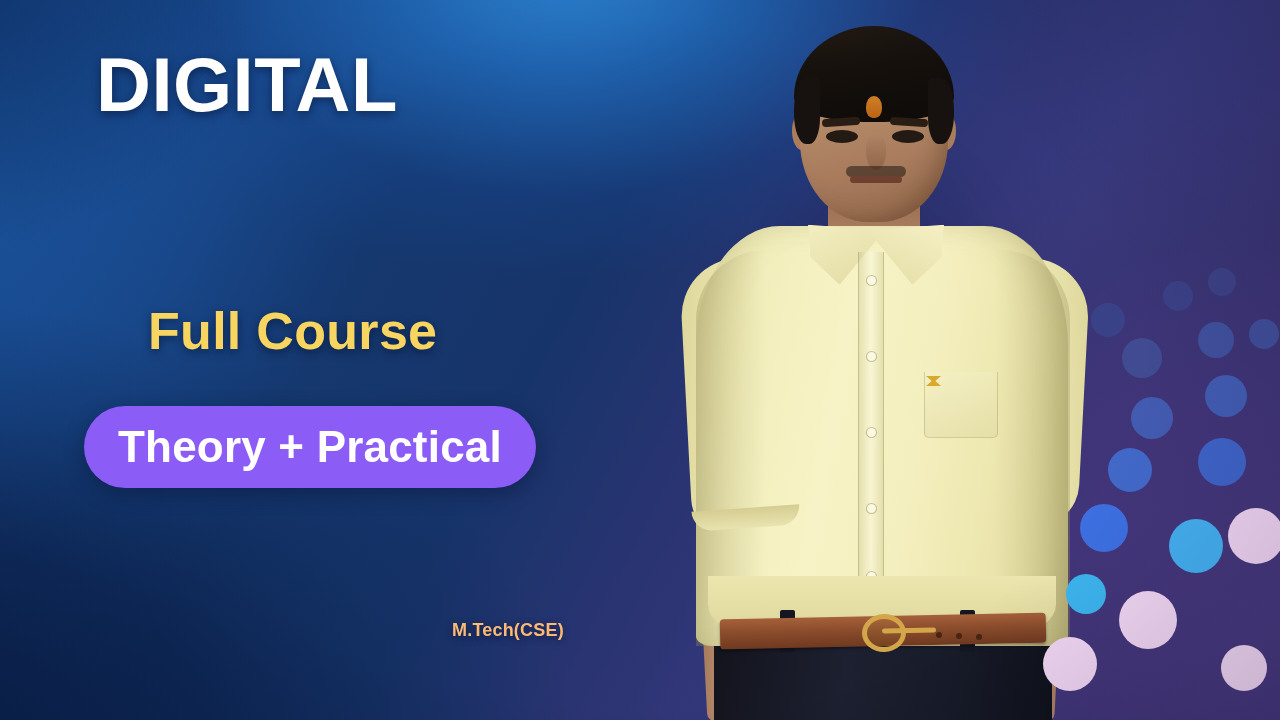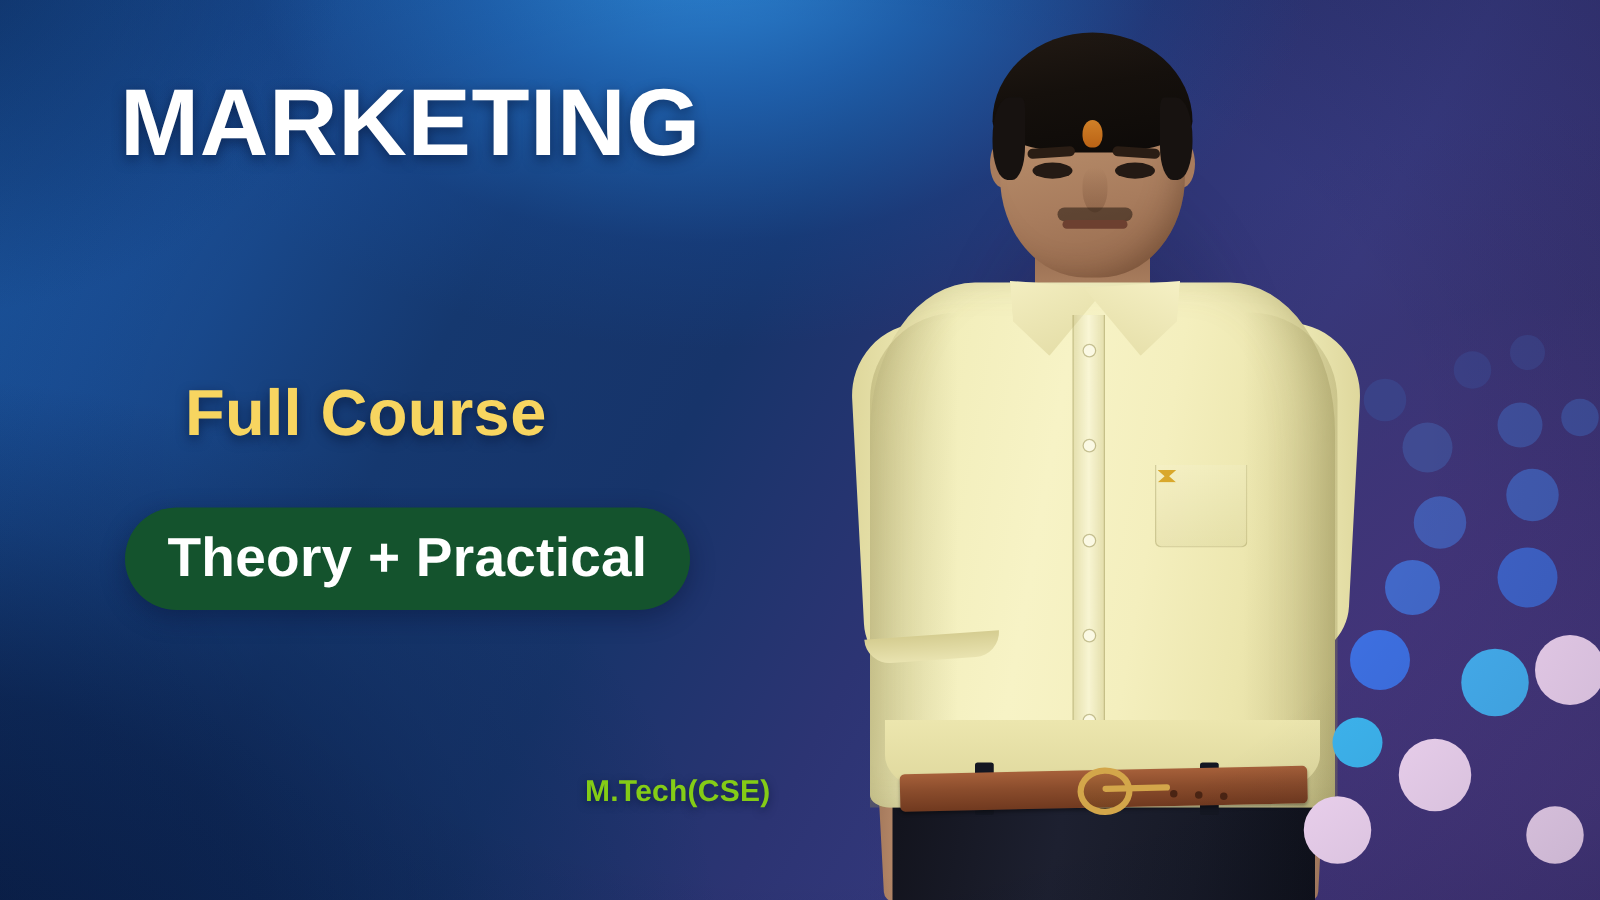--- a/index.html
+++ b/index.html
@@ -229,43 +229,42 @@
 
   .subline{
     position:absolute;left:148px;top:285px;
     color:#F7D560;
     font-size:52px;font-weight:bold;letter-spacing:0.3px;
     text-shadow:0 3px 9px rgba(3,14,46,0.55);
     margin-top:16px;
   }
 
   .badge{
-    position:absolute;left:100px;top:406px;
+    position:absolute;left:84px;top:406px;
     height:82px;
     display:flex;align-items:center;justify-content:flex-end;
     padding:0 34px;
-    background:#14532d;
+    background:#8b5cf6;
     border-radius:42px;
     box-shadow:0 6px 20px rgba(10,16,52,0.42);
   }
   .badge-text{
     color:#ffffff;font-size:44px;font-weight:bold;letter-spacing:0.2px;
     white-space:nowrap;
   }
 
   .byline{
     position:absolute;left:107px;top:549px;
     color:#ffffff;font-size:36px;font-weight:bold;letter-spacing:0.2px;
     text-shadow:0 2px 8px rgba(3,14,46,0.55);
   }
   .degree{
     position:absolute;left:452px;top:620px;
-    color:#84cc16;font-size:24px;font-weight:bold;letter-spacing:0.2px;
+    color:#fdba74;font-size:18px;font-weight:bold;letter-spacing:0.2px;
     text-shadow:0 2px 7px rgba(3,14,46,0.55);
-    margin-left:16px;
   }
 </style>
 </head>
 <body>
 
 <div id="thumb">
 
   <div class="bg-base"></div>
   <div class="bg-glow-top"></div>
   <div class="bg-glow-purple"></div>
@@ -337,21 +336,21 @@
       <div class="dot" style="left: 1066px; top: 574px; width: 40px; height: 40px; background: rgb(61, 180, 238); opacity: 1;"></div>
       <div class="dot" style="left: 1228px; top: 508px; width: 56px; height: 56px; background: rgb(240, 212, 242); opacity: 1;"></div>
       <div class="dot" style="left: 1119px; top: 591px; width: 58px; height: 58px; background: rgb(241, 214, 243); opacity: 1;"></div>
       <div class="dot" style="left: 1043px; top: 637px; width: 54px; height: 54px; background: rgb(241, 214, 243); opacity: 1;"></div>
       <div class="dot" style="left: 1221px; top: 645px; width: 46px; height: 46px; background: rgb(241, 214, 243); opacity: 1;"></div>
     </div>
 
   <div class="bg-vignette"></div>
 
   <div class="headline">
-    <span class="l2">MARKETING</span>
+    <span>DIGITAL</span>
   </div>
 
   <div class="subline">Full Course</div>
 
   <div class="badge">
     <span class="badge-text">Theory + Practical</span>
   </div>
 
   <div class="degree">M.Tech(CSE)</div>
 

